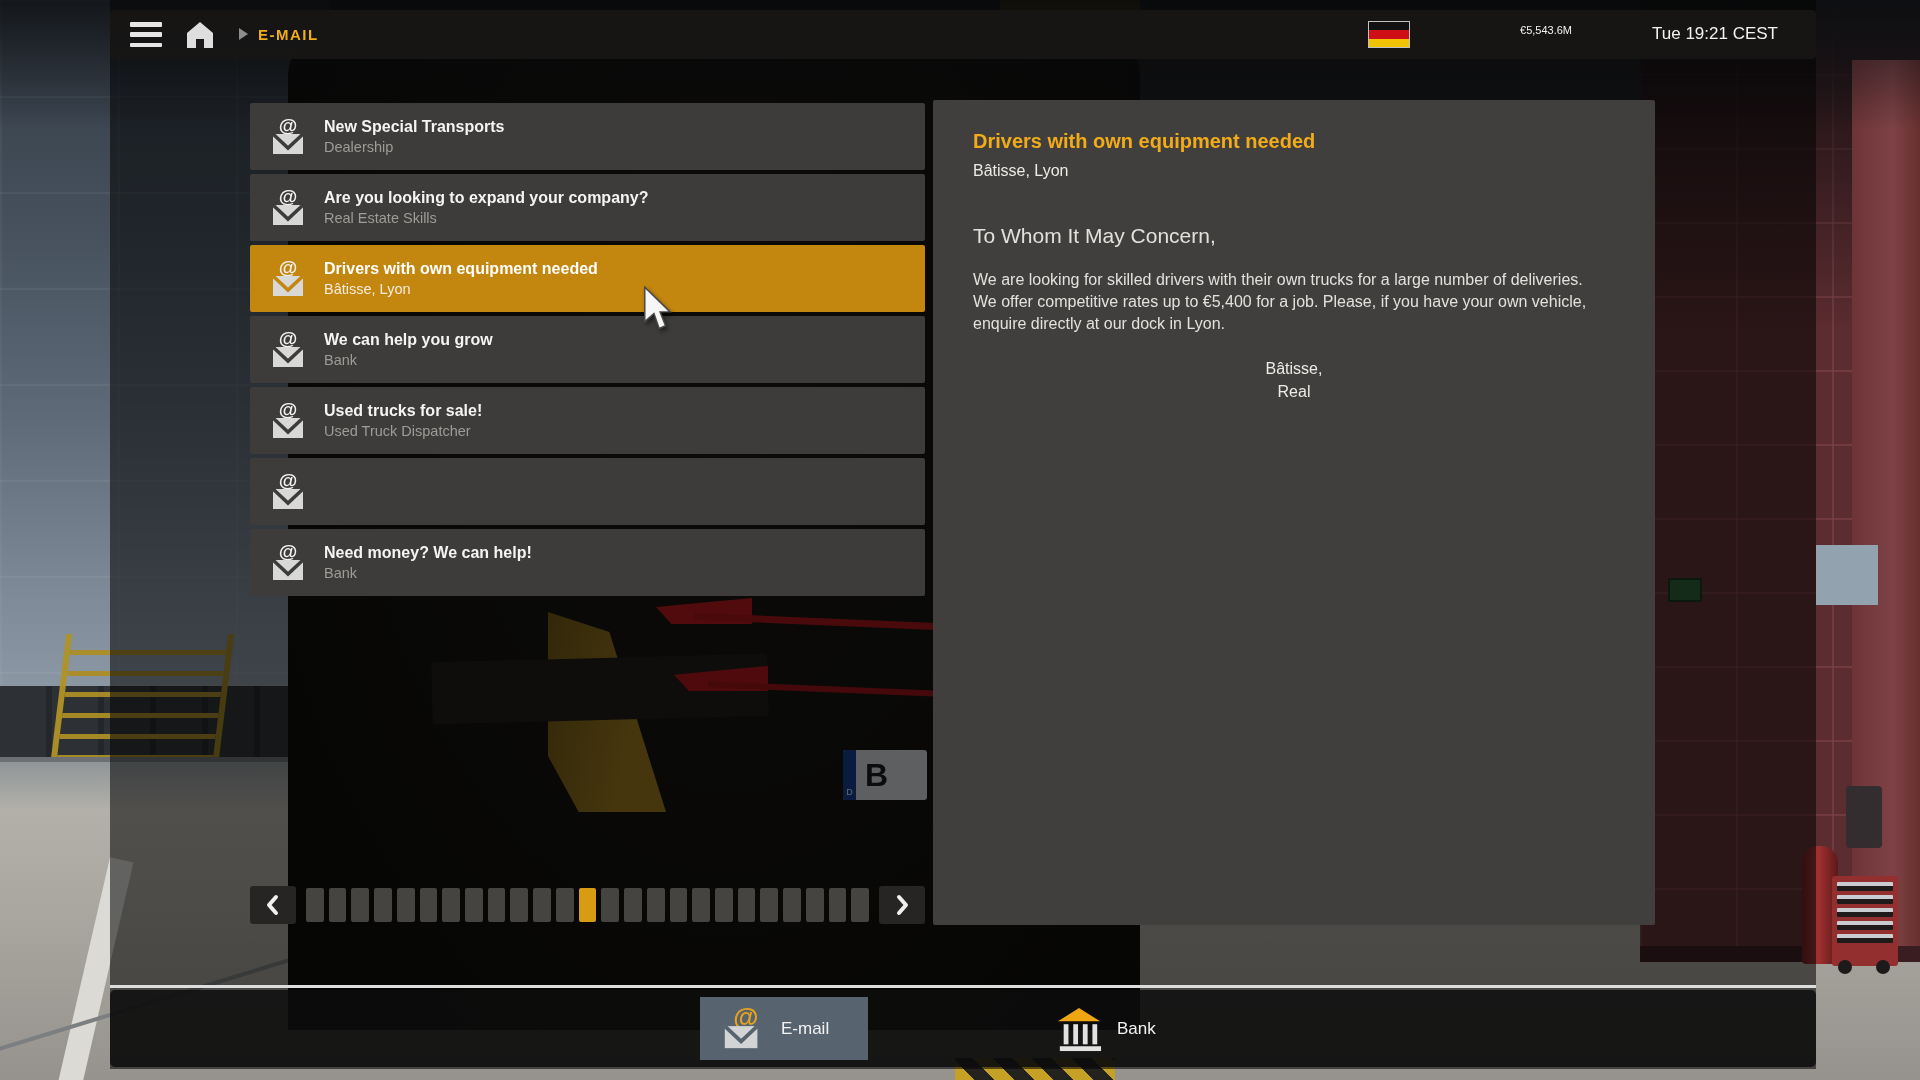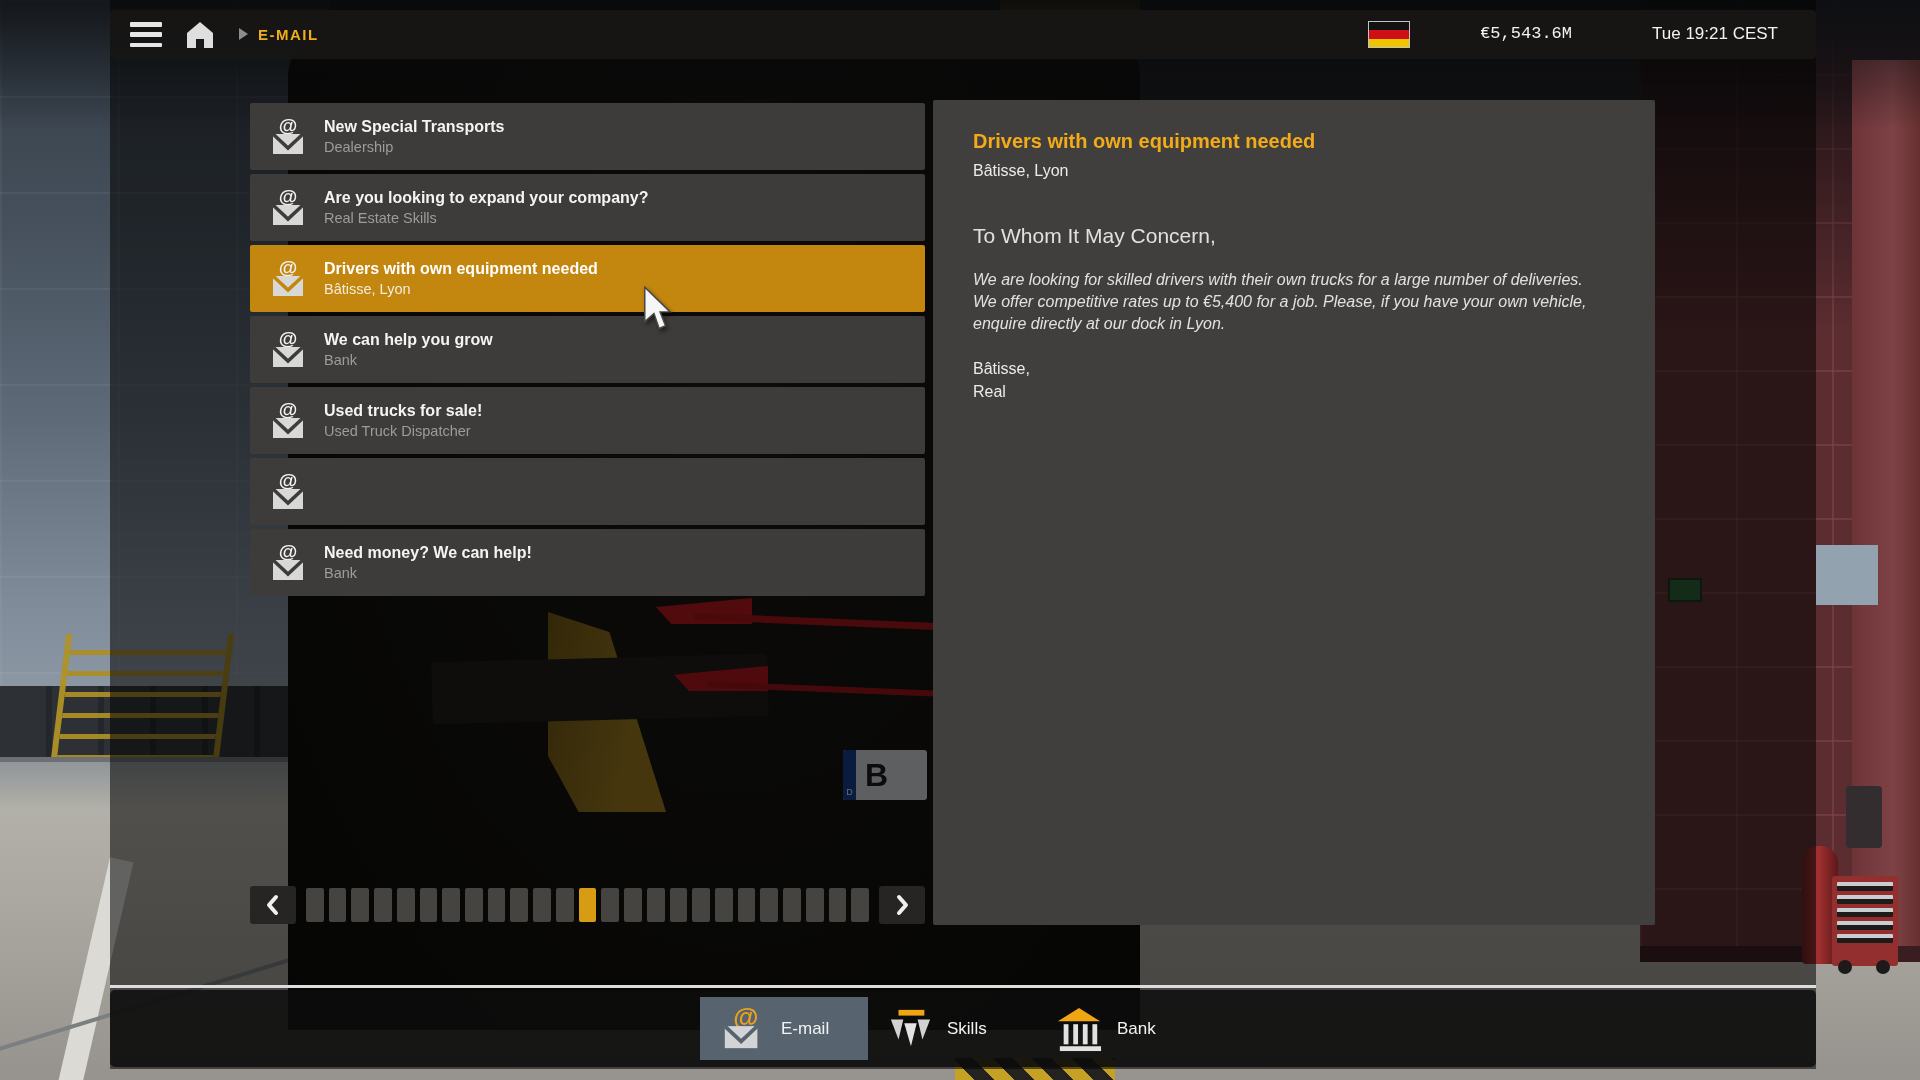--- a/index.html
+++ b/index.html
@@ -79,21 +79,21 @@
   .hamburger{left:20px;top:12px;width:32px;height:25px;display:flex;flex-direction:column;justify-content:space-between;cursor:pointer;}
   .hamburger span{display:block;height:4.5px;background:#e6e6e6;border-radius:1px;}
   .home-ic{left:74px;top:9px;width:32px;height:32px;}
   .crumb-caret{left:129px;top:18px;width:0;height:0;
     border-left:9px solid #8d8d8d;border-top:6.5px solid transparent;border-bottom:6.5px solid transparent;}
   .crumb-label{left:148px;top:16px;font-size:15px;font-weight:bold;letter-spacing:1.5px;color:#f0ae18;}
   .flag{left:1258px;top:11px;width:42px;height:27px;border:1px solid rgba(225,225,225,.85);
     display:flex;flex-direction:column;}
   .flag div{flex:1;}
   .flag .f1{background:#121212;}.flag .f2{background:#ce1016;}.flag .f3{background:#f2c400;}
-  .money{right:244px;top:14px;font-size:17px;color:#f2f2f2;font-family:Liberation Mono, monospace;}
+  .money{right:244px;top:14px;font-size:11px;color:#f2f2f2;}
   .clock{right:38px;top:14px;font-size:17px;color:#f2f2f2;}
 
   
   .email-list{left:250px;top:103px;width:675px;z-index:2;}
   .email-row{position:relative;height:67px;margin-bottom:4px;border-radius:2px;
     background:#3d3c3a;--flap:#3d3c3a;display:flex;align-items:center;cursor:pointer;}
   .email-row.selected{background:#c3860e;--flap:#c3860e;}
   .email-ic{margin-left:18px;width:40px;height:40px;flex:0 0 40px;}
   .email-row .txt{margin-left:16px;display:flex;flex-direction:column;gap:3px;}
   .email-row .t{font-size:16px;font-weight:bold;color:#f4f4f2;}
@@ -109,22 +109,22 @@
   .page-squares{position:absolute;left:56px;right:56px;top:2px;height:34px;display:flex;gap:5px;}
   .page-square{flex:1;background:#454441;border-radius:2px;cursor:pointer;}
   .page-square.active{background:#d89c12;}
 
   
   .pane{left:933px;top:100px;width:722px;height:825px;z-index:2;background:#403f3d;border-radius:2px;
     padding:30px 40px;}
   .pane-title{font-size:20px;font-weight:bold;color:#f2ab19;}
   .pane-sender{margin-top:9px;font-size:16px;color:#edebe7;}
   .pane-salutation{margin-top:44px;font-size:21px;color:#e3e1dd;}
-  .pane-body{margin-top:21px;font-size:16px;line-height:22px;color:#e3e1dd;width:630px;font-style:italic;}
-  .pane-sign{margin-top:22px;font-size:16px;line-height:23px;color:#edebe7;}
+  .pane-body{margin-top:21px;font-size:16px;line-height:22px;color:#e3e1dd;width:630px;}
+  .pane-sign{margin-top:22px;font-size:16px;line-height:23px;color:#edebe7;text-align:center;}
 
   
   .sep-line{left:110px;top:985px;width:1706px;height:3px;background:#dddddd;z-index:2;}
   .bottombar{left:110px;top:990px;width:1706px;height:77px;z-index:2;
     background:rgba(13,13,13,0.84);border-radius:5px;}
   .tab{position:absolute;top:7px;height:63px;width:168px;display:flex;align-items:center;cursor:pointer;padding-left:20px;}
   .tab.active{background:#57636e;}
   .tab .lbl{margin-left:15px;font-size:17px;color:#f2f2f2;}
   .tab-email{left:590px;}.tab-skills{left:758px;}.tab-bank{left:926px;}
 
@@ -334,29 +334,20 @@
 
     <div class="tab tab-email active">
       <svg width="46" height="46" viewBox="0 0 48 48">
         <text x="27" y="21" font-size="27" font-weight="bold" fill="#e8a31c" text-anchor="middle" font-family="Liberation Sans, sans-serif">@</text>
         <rect x="5" y="21" width="34" height="23" fill="#d2d4d6"></rect>
         <path d="M5 21 L22 37 L39 21" fill="none" stroke="#57636e" stroke-width="4"></path>
       </svg>
       <span class="lbl">E-mail</span>
     </div>
 
-    <div class="tab tab-skills">
-      <svg width="44" height="44" viewBox="0 0 46 44">
-        <rect x="11" y="2" width="27" height="6" fill="#f0a612"></rect>
-        <polygon points="3,12 16,12 11,33" fill="#d2d2d2"></polygon>
-        <polygon points="17,16 30,16 24,40" fill="#e4e4e4"></polygon>
-        <polygon points="31,12 44,12 36,33" fill="#d2d2d2"></polygon>
-      </svg>
-      <span class="lbl">Skills</span>
-    </div>
 
     <div class="tab tab-bank">
       <svg width="46" height="46" viewBox="0 0 48 48">
         <polygon points="24,2 46,16 2,16" fill="#f0a612"></polygon>
         <rect x="8" y="19" width="5" height="21" fill="#e2e2e2"></rect>
         <rect x="18" y="19" width="5" height="21" fill="#e2e2e2"></rect>
         <rect x="28" y="19" width="5" height="21" fill="#e2e2e2"></rect>
         <rect x="38" y="19" width="5" height="21" fill="#e2e2e2"></rect>
         <rect x="4" y="42" width="43" height="5" fill="#e2e2e2"></rect>
       </svg>

